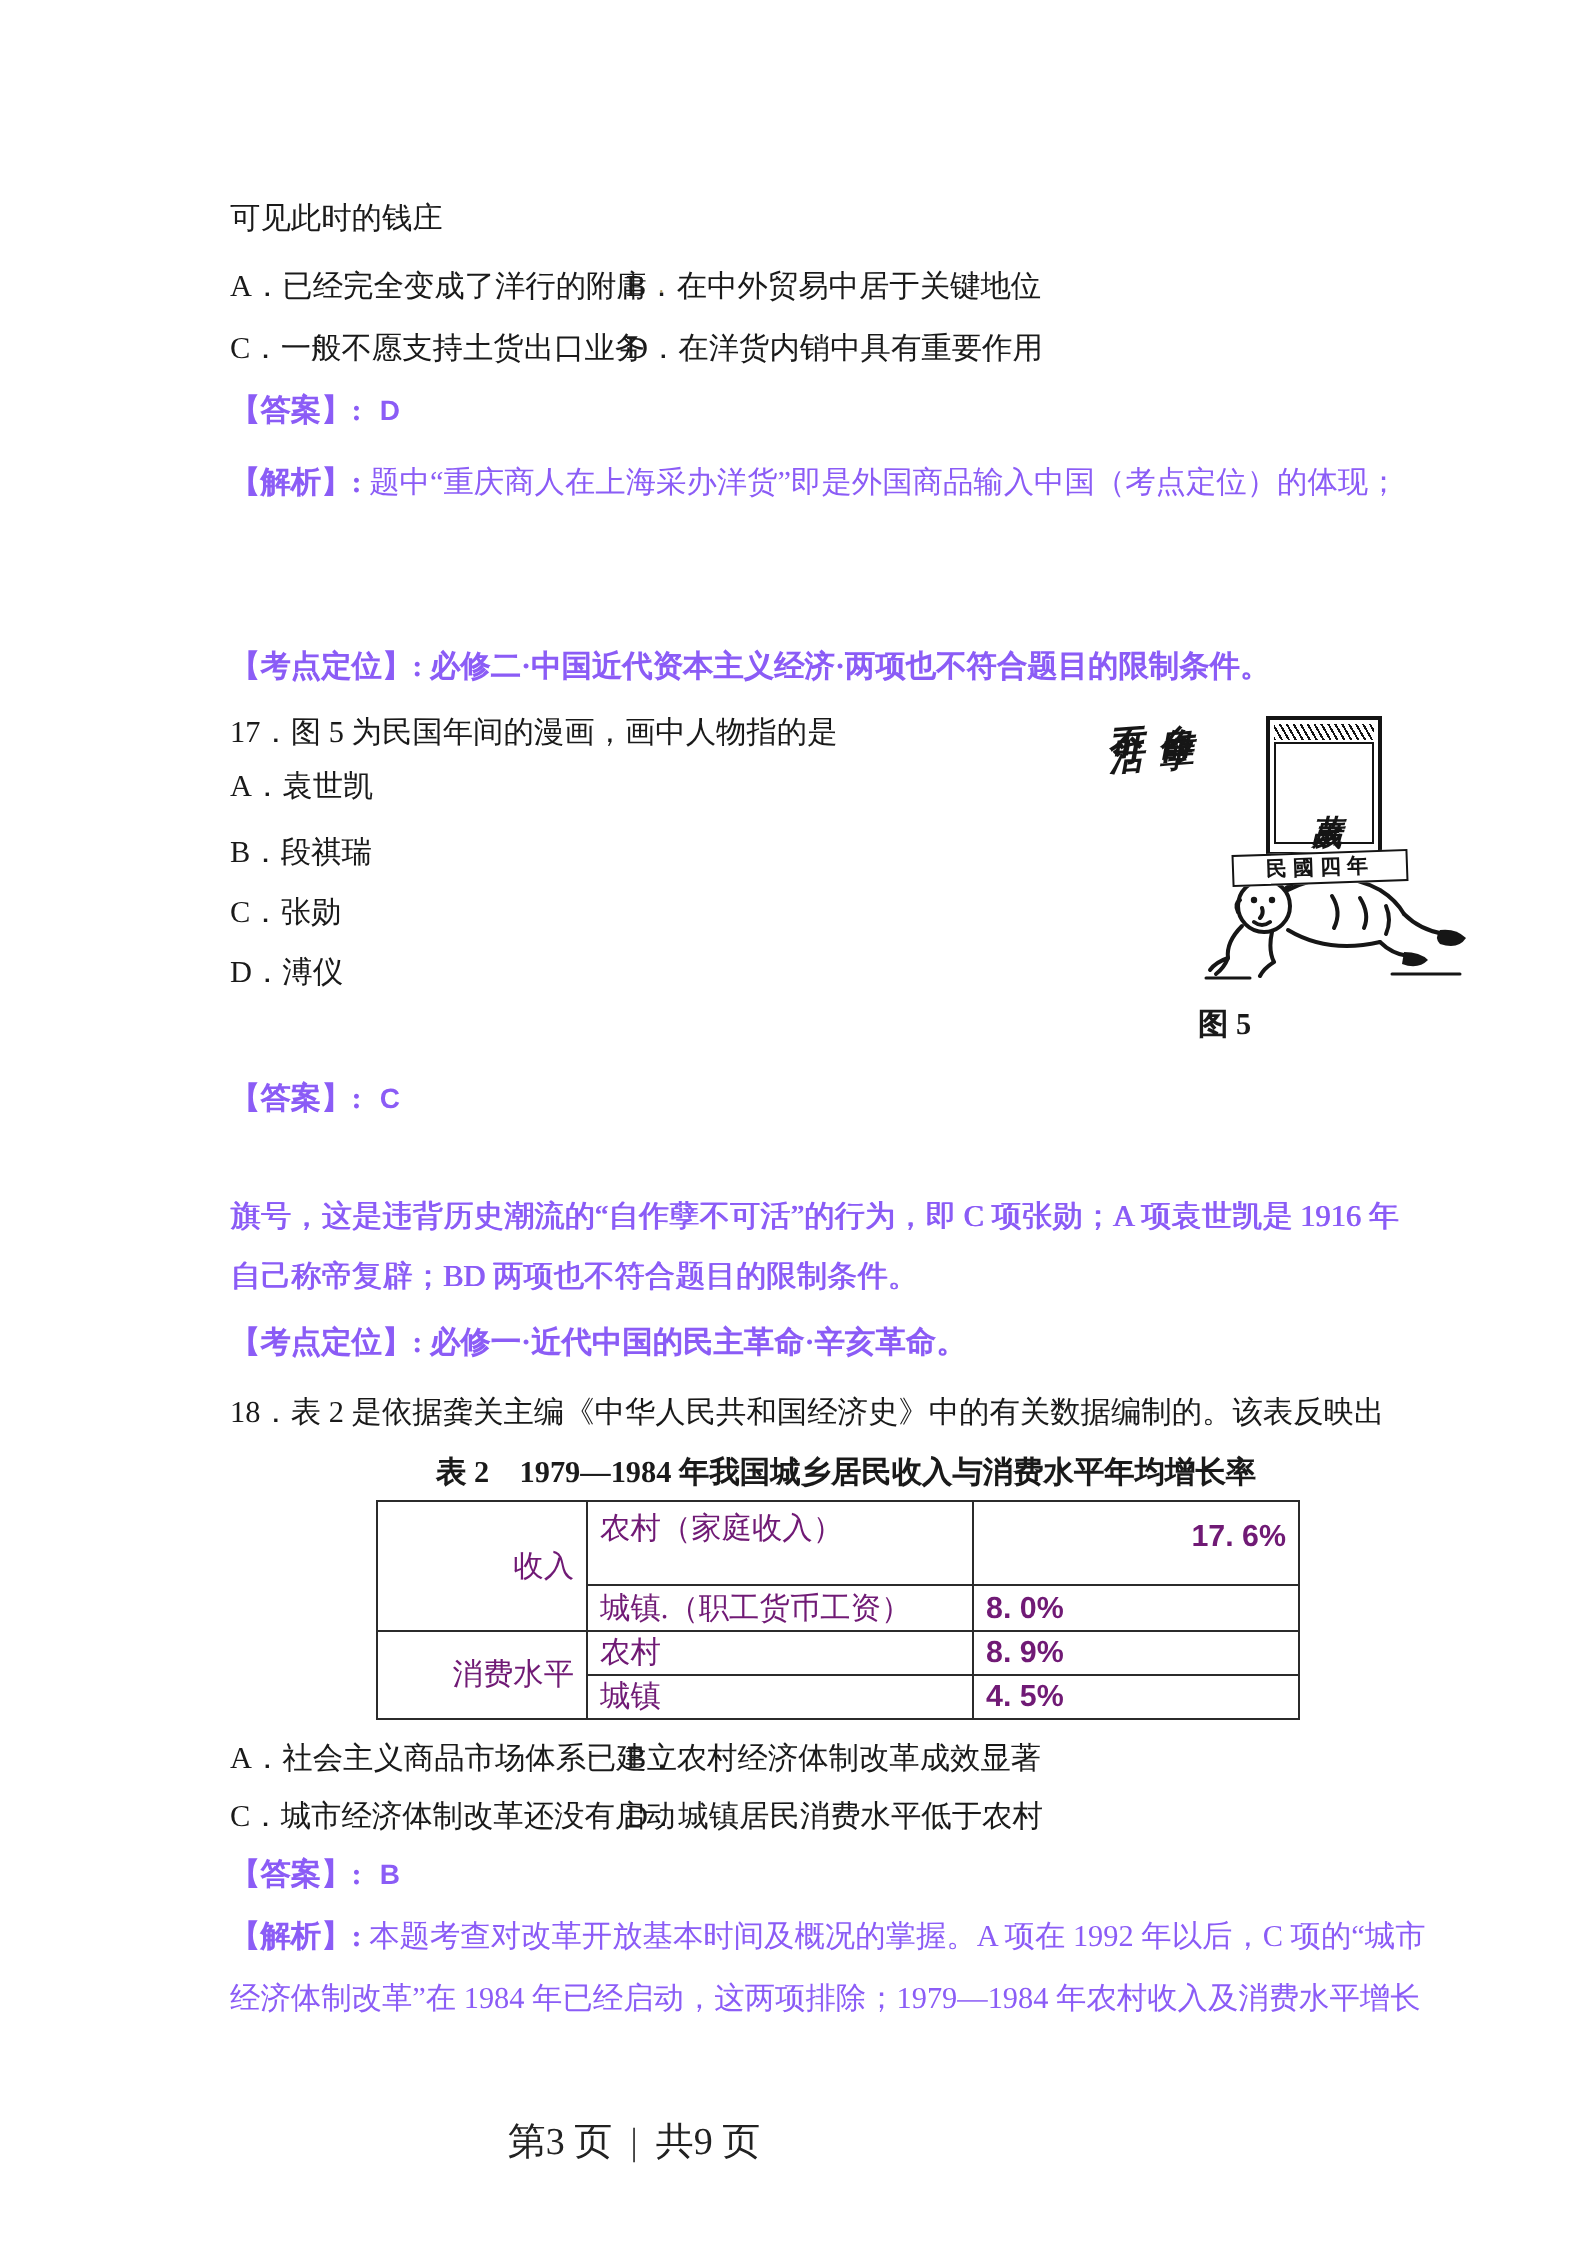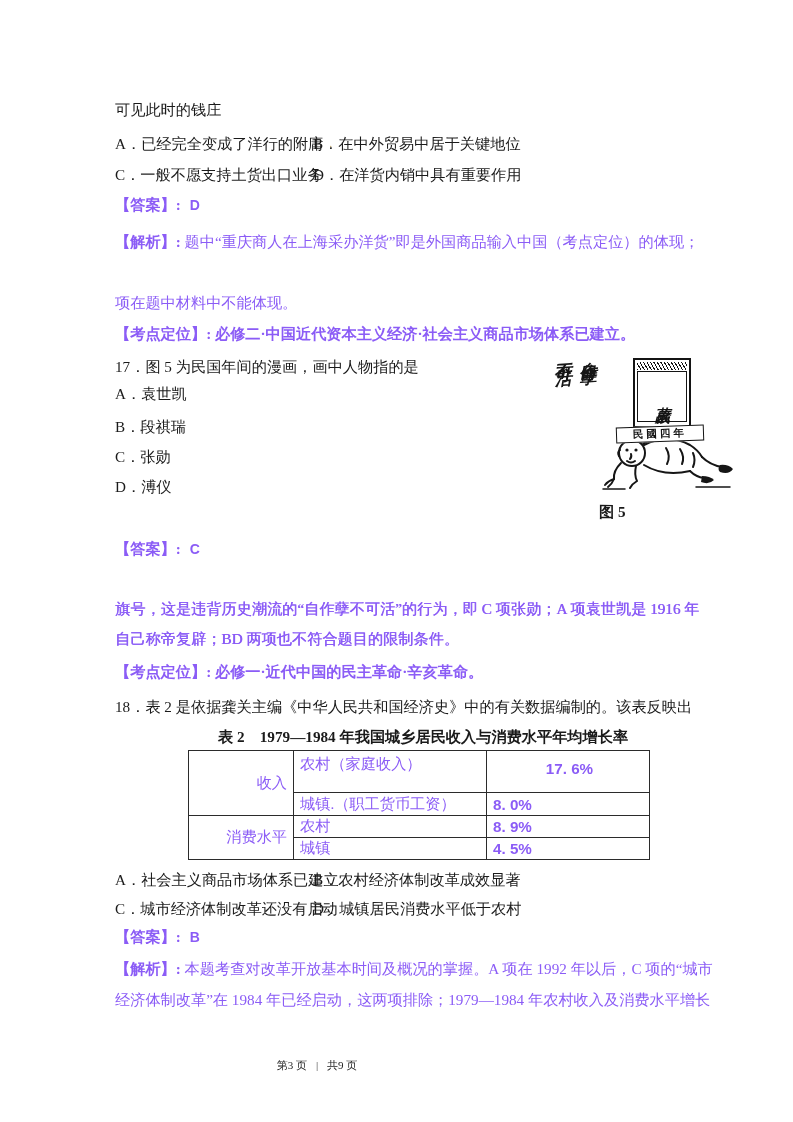--- a/index.html
+++ b/index.html
@@ -11,43 +11,43 @@
   .red{color:#8b5cf6;}
   .lbl{font-weight:bold;}
   .kdtxt{font-weight:bold;}
   .ansv{font-weight:bold;margin-left:9px;font-family:"Liberation Sans","DejaVu Sans",sans-serif;font-size:14px;}
   .opt2{position:absolute;left:198px;top:0;}
   .straydot{color:#b49b5a;font-size:10px;margin-left:6px;vertical-align:2px;}
   .soft{text-shadow:0.5px 0 0 currentColor;}
   .tbl-title{font-weight:bold;left:218px;}
   .tblwrap{position:absolute;left:188px;top:750px;}
   table.datatable{border-collapse:collapse;background:#fff;}
-  table.datatable td{border:1px solid #2b2b2b;padding:0 6px;font-size:15.2px;color:#8b5cf6;}
+  table.datatable td{border:1px solid #2b2b2b;padding:0 6px;font-size:15.2px;color:#701a75;}
   td.gcell{width:92px;text-align:right;vertical-align:middle;}
   td.item{width:180px;vertical-align:middle;}
   td.item.topleft{text-align:left;vertical-align:top;padding-top:3px;}
   td.val{width:147px;text-align:left;vertical-align:middle;
          font-family:"Liberation Sans","DejaVu Sans",sans-serif;font-weight:bold;font-size:14px;}
-  td.val.firstval{text-align:center;vertical-align:top;padding-top:9px;padding-left:9px;}
+  td.val.firstval{text-align:right;vertical-align:top;padding-top:9px;padding-left:9px;}
   tr.r1{height:42px;} tr.r2{height:23px;} tr.r3{height:21px;} tr.r4{height:20px;margin-top:33px;}
   .cartoon-svg{position:absolute;left:548px;top:340px;}
   .sidetext{position:absolute;left:552px;top:349px;height:102px;writing-mode:vertical-rl;
             font-size:17px;font-style:italic;font-weight:bold;letter-spacing:3px;line-height:25px;
             transform:rotate(-4deg);color:#161616;}
   .sidetext span{display:block;}
   .tablet{position:absolute;left:633px;top:358px;width:58px;height:70px;border:2px solid #141414;
           background:#fff;box-sizing:border-box;padding:2px;}
   .tablet-hatch{height:8px;background:repeating-linear-gradient(60deg,#141414 0 1px,transparent 1px 3px);margin-bottom:1px;}
   .tablet-inner{border:1.5px solid #141414;height:calc(100% - 13px);display:flex;align-items:center;justify-content:center;}
   .tablet-text{writing-mode:vertical-rl;font-size:15px;font-weight:bold;font-style:italic;letter-spacing:2px;color:#141414;}
   .band{position:absolute;left:616px;top:426px;width:88px;height:16px;border:1.5px solid #141414;background:#fff;
         transform:rotate(-2deg);display:flex;align-items:center;justify-content:center;
         font-size:10.5px;font-weight:bold;letter-spacing:3px;color:#141414;box-sizing:border-box;}
   .figcaption{position:absolute;left:599px;top:502px;font-weight:bold;font-size:15.2px;}
-  .footer{position:absolute;left:0;top:1058px;width:634px;text-align:center;font-size:11px;color:#222;}
+  .footer{position:absolute;left:0;top:1058px;width:634px;text-align:center;font-size:19px;color:#222;}
   .footer .sep{margin:0 9px;color:#444;}
 </style>
 </head>
 <body>
 
 <div class="page">
 
   <div class="ln" style="top:99px">可见此时的钱庄</div>
   <div class="ln" style="top:133px">
     <span>A．已经完全变成了洋行的附庸</span><span class="straydot">.</span>
@@ -57,24 +57,23 @@
     <span>C．一般不愿支持土货出口业务</span>
     <span class="opt2">D．在洋货内销中具有重要作用</span>
   </div>
   <div class="ln red" style="top:194px">
     <span class="lbl">【答案】:</span><span class="ansv">D</span>
   </div>
   <div class="ln red" style="top:231px">
     <span class="lbl">【解析】:</span>
     <span>题中“重庆商人在上海采办洋货”即是外国商品输入中国（考点定位）的体现；</span>
   </div>
-  <div class="ln red" style="top:292px">项在题中材料中不能体现。</div>
   <div class="ln red" style="top:323px">
     <span class="lbl">【考点定位】:</span>
-    <span class="kdtxt">必修二·中国近代资本主义经济·社会主义商品市场体系已建立。</span>
+    <span class="kdtxt">必修二·中国近代资本主义经济·两项也不符合题目的限制条件。</span>
   </div>
 
   <div class="ln" style="top:356px">17．图 5 为民国年间的漫画，画中人物指的是</div>
   <div class="ln" style="top:383px">A．袁世凯</div>
   <div class="ln" style="top:416px">B．段祺瑞</div>
   <div class="ln" style="top:446px">C．张勋</div>
   <div class="ln" style="top:476px">D．溥仪</div>
 
   <svg class="cartoon-svg" width="200" height="150" viewBox="0 0 200 150">
     <g stroke="#161616" stroke-width="2" fill="none" stroke-linecap="round">

